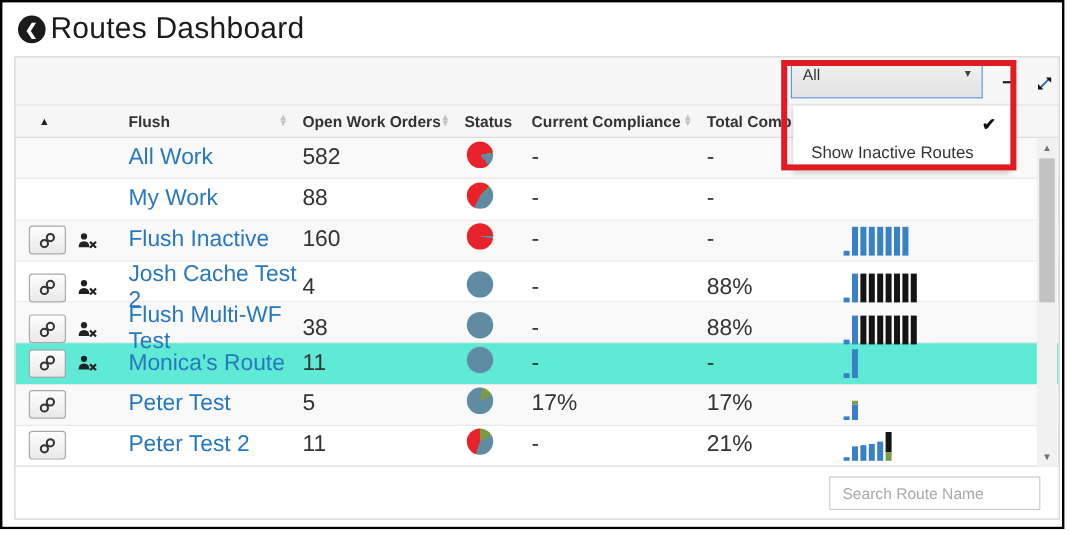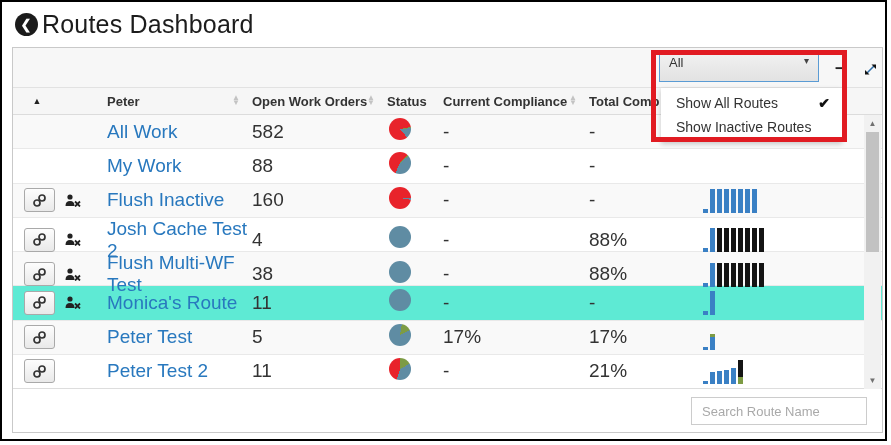--- a/index.html
+++ b/index.html
@@ -99,21 +99,21 @@
         </svg>
       </button>
     </div>
 
     <div class="thead cols">
       <div class="hc hc-first">
         <span class="sort-asc">▲</span>
       </div>
       <div class="hc"></div>
       <div class="hc">
-        <span class="hc-label">Peter</span>
+        <span class="hc-label">Flush</span>
         <span class="sort-pair">
             <span>▲</span>
             <span>▼</span>
           </span>
       </div>
       <div class="hc">
         <span class="hc-label">Open Work Orders</span>
         <span class="sort-pair">
             <span>▲</span>
             <span>▼</span>
@@ -425,21 +425,20 @@
           <span>▲</span>
         </div>
       <div class="vs-thumb"></div>
       <div class="vs-btn vs-down">
           <span>▼</span>
         </div>
     </div>
 
     <div class="menu">
       <div class="menu-item">
-        <span>Show All Routes</span>
         <span class="menu-check">✔</span>
       </div>
       <div class="menu-item">
         <span>Show Inactive Routes</span>
       </div>
     </div>
 
     <div class="annotation"></div>
 
   </div>

